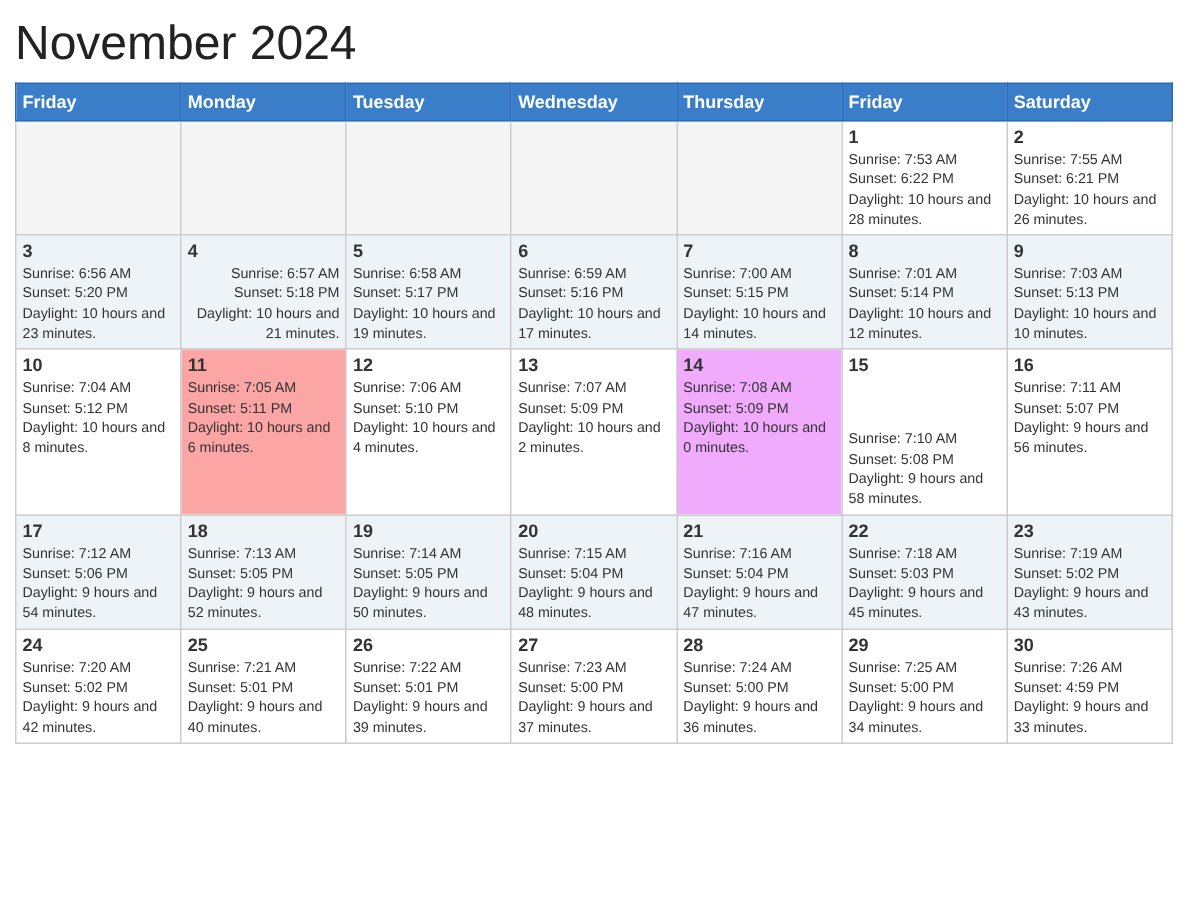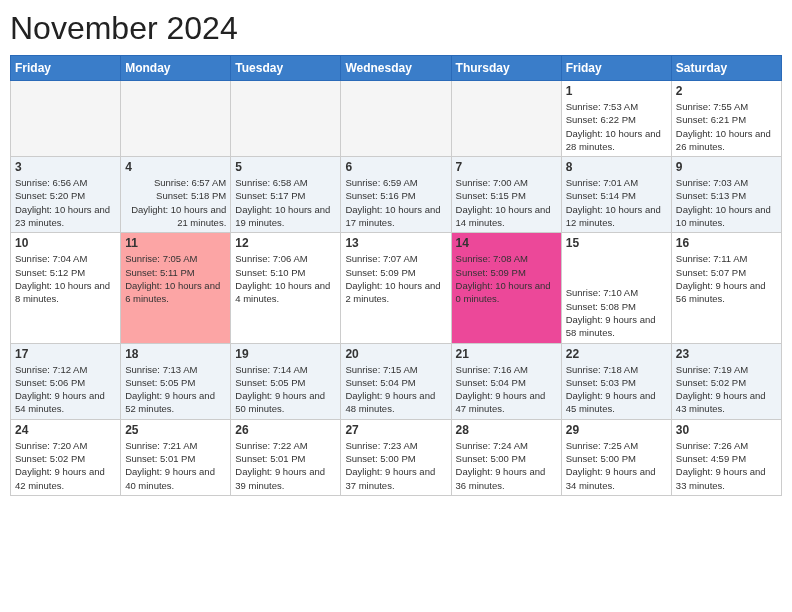--- a/index.html
+++ b/index.html
@@ -191,21 +191,21 @@
           <div class="day-info" style="white-space: pre-line;">Sunrise: 7:06 AM
 Sunset: 5:10 PM
 Daylight: 10 hours and 4 minutes.</div>
         </td>
         <td style="background: rgb(255, 255, 255);">
           <span class="day-num">13</span>
           <div class="day-info" style="white-space: pre-line;">Sunrise: 7:07 AM
 Sunset: 5:09 PM
 Daylight: 10 hours and 2 minutes.</div>
         </td>
-        <td style="background: #ec4899;">
+        <td style="background: #f0abfc;">
           <span class="day-num">14</span>
           <div class="day-info" style="white-space: pre-line;">Sunrise: 7:08 AM
 Sunset: 5:09 PM
 Daylight: 10 hours and 0 minutes.</div>
         </td>
         <td style="background: rgb(255, 255, 255);">
           <span class="day-num">15</span>
           <div class="day-info" style="white-space: pre-line; margin-top: 36px;">Sunrise: 7:10 AM
 Sunset: 5:08 PM
 Daylight: 9 hours and 58 minutes.</div>

